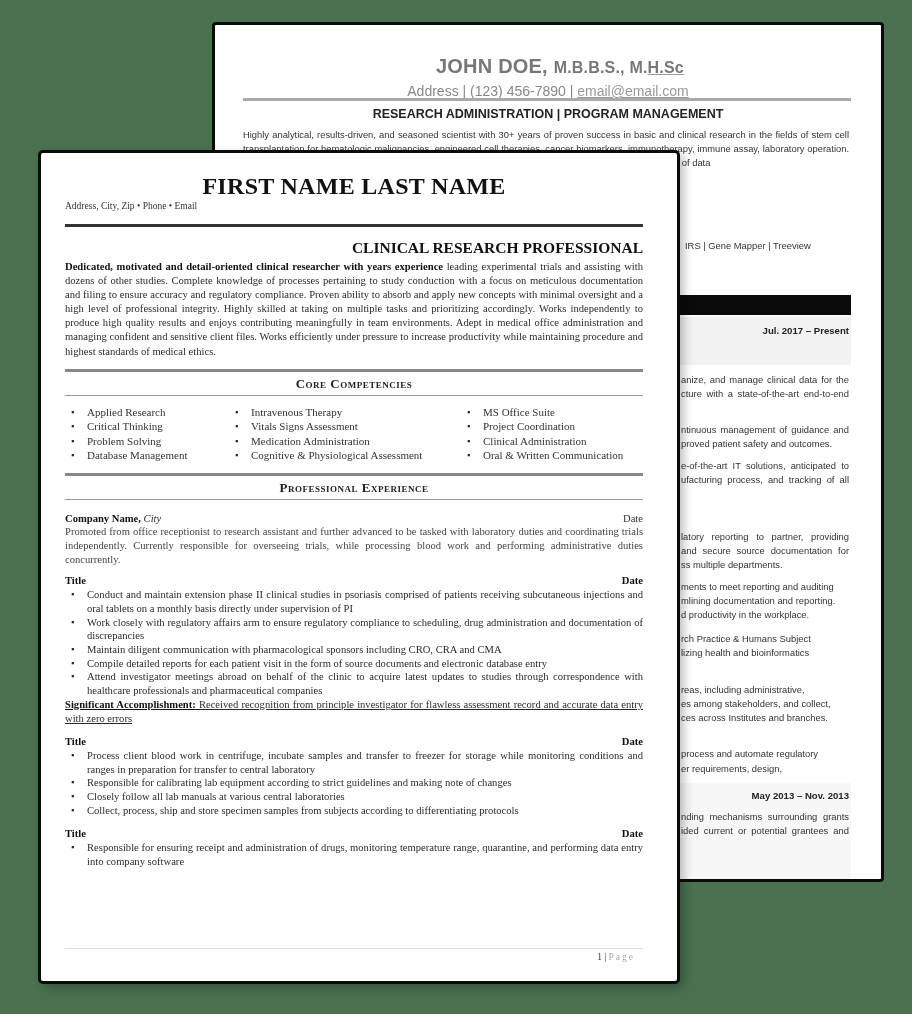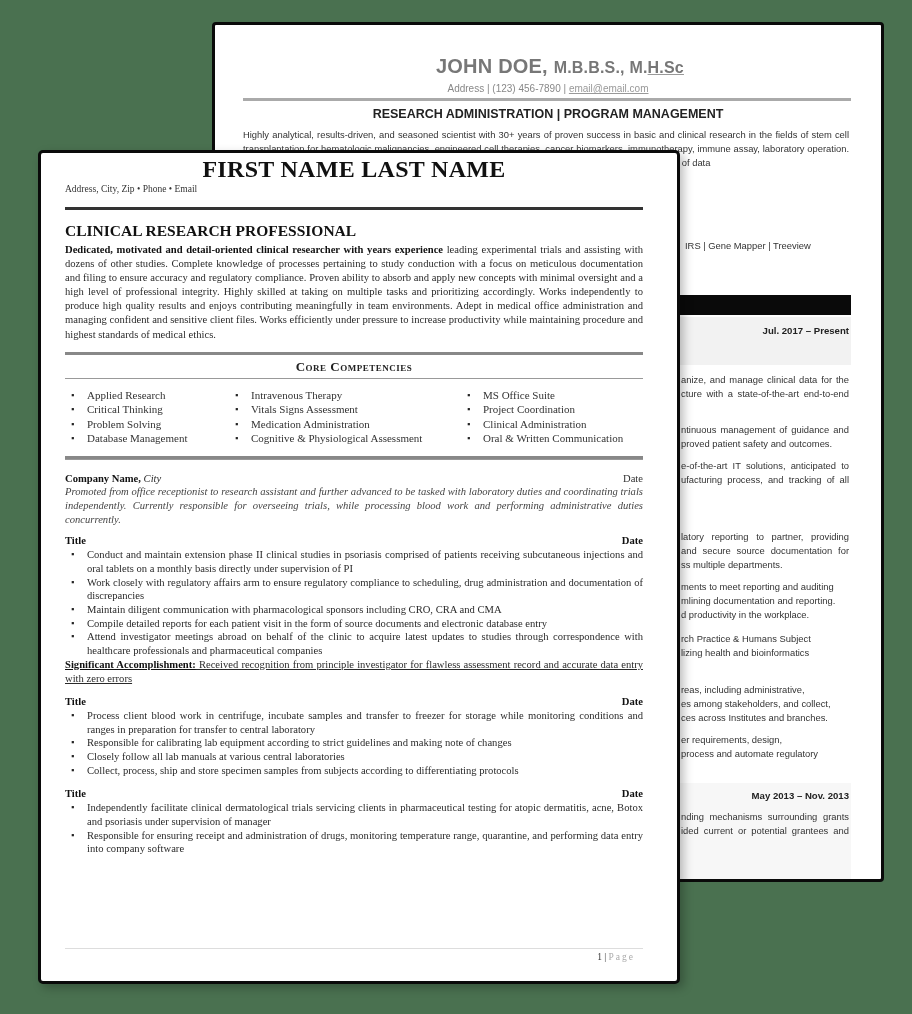--- a/index.html
+++ b/index.html
@@ -9,65 +9,65 @@
   .back-page {
     position:absolute; left:212px; top:22px; width:672px; height:860px;
     background:#fff; border:3px solid #0a0a0a; border-radius:4px;
     box-sizing:border-box; overflow:hidden;
     font-family:"Liberation Sans", sans-serif; color:#333;
   }
   .bp-name { position:absolute; left:0; right:0; top:30px; text-align:center;
     font-size:20px; font-weight:bold; color:#777; letter-spacing:0.2px;margin-left:24px; }
   .bp-name .cred { font-size:16px; }
   .bp-name .cred u { text-decoration-color:#999; }
-  .bp-contact { position:absolute; left:0; right:0; top:58px; text-align:center; font-size:10px; color:#888; }
+  .bp-contact { position:absolute; left:0; right:0; top:58px; text-align:center; font-size:14px; color:#888; }
   .bp-contact .email { text-decoration:underline; color:#999; }
   .bp-rule { position:absolute; left:28px; right:30px; top:73px; height:3px; background:#aaa; }
   .bp-headline { position:absolute; left:0; right:0; top:82px; text-align:center; font-size:12.5px; font-weight:bold; color:#222; }
   .bp-summary { position:absolute; left:28px; right:32px; top:103px; font-size:9.4px; line-height:14.1px; text-align:justify; color:#333; }
   .bp-tools { position:absolute; left:470px; top:215px; font-size:9.4px; color:#333; }
   .bp-bar { position:absolute; left:300px; right:30px; top:270px; height:20px; background:#0a0a0a; }
   .bp-band { position:absolute; left:300px; right:30px; top:292px; height:48px; background:#f2f2f2; }
   .bp-date { position:absolute; right:32px; font-size:9.6px; font-weight:bold; color:#222;text-align:center; }
   .bp-line { position:absolute; left:466px; font-size:9.4px; color:#333; white-space:nowrap; }
   .bp-line.j { right:32px; text-align:justify; text-align-last:justify; }
   .bp-band2 { position:absolute; left:300px; right:30px; top:758px; height:130px; background:#f7f7f7; }
 
   
   .front-page {
     position:absolute; left:38px; top:150px; width:642px; height:834px;
     background:#fff; border:3px solid #0a0a0a; border-radius:5px;
     box-sizing:border-box; box-shadow:4px 4px 10px rgba(0,0,0,0.25);
     font-family:"DejaVu Serif", serif; color:#222;
   }
   .fp-inner { position:absolute; left:24px; right:34px; top:0; }
-  .fp-name { text-align:center; margin-top:3px; font-size:24px; font-weight:bold; color:#111; letter-spacing:0.3px;
+  .fp-name { text-align:center; margin-top:20px; font-size:24px; font-weight:bold; color:#111; letter-spacing:0.3px;
     font-family:"Liberation Serif", serif; }
   .fp-contact { font-size:9.5px; color:#333; margin-top:1px; font-family:"Liberation Serif", serif; }
   .fp-rule-thick { height:3px; background:#333; margin-top:13px; }
-  .fp-headline { text-align:left; font-size:15.5px; font-weight:bold; margin-top:12px; color:#111; font-family:"Liberation Serif", serif; }
+  .fp-headline { text-align:right; font-size:15.5px; font-weight:bold; margin-top:12px; color:#111; font-family:"Liberation Serif", serif; }
   .fp-summary { font-size:10.6px; line-height:14.1px; text-align:justify; margin-top:3px; font-family:"Liberation Serif", serif; color:#2a2a2a; }
   .fp-summary b { color:#111; }
   .section-head { margin-top:10px; }
   .section-head .top { height:3px; background:#888; }
   .section-head .title { text-align:center; font-size:12px; font-weight:bold; font-variant:small-caps; letter-spacing:0.5px;
     padding:4px 0 3px; font-family:"Liberation Serif", serif; font-size:13px; color:#222; }
   .section-head .bot { height:1px; background:#999; }
   .comp-grid { display:flex; margin-top:9px; font-family:"Liberation Serif", serif; font-size:11px; line-height:14.5px; color:#333; }
   .comp-col { list-style:none; margin:0; padding:0; }
   .comp-col li { position:relative; padding-left:22px; white-space:nowrap; }
   .comp-col li::before { content:"\25AA"; position:absolute; left:6px; top:0; font-size:9px; color:#222; }
   .comp-col.c1 { width:164px; } .comp-col.c2 { width:232px; } .comp-col.c3 { flex:1; }
 
   .exp { font-family:"Liberation Serif", serif; font-size:10.6px; line-height:13.7px; color:#2a2a2a; }
   .row { display:flex; justify-content:space-between; }
   .co-line { margin-top:12px; }
   .co-line b { color:#111; }
   .date { color:#333; }
-  .desc { font-style:italic; text-align:justify; color:#444; }
+  .desc { text-align:justify; color:#444; }
   .title-row { margin-top:8px; font-weight:bold; color:#111; }
   .bullets { list-style:none; margin:0; padding:0; }
   .bullets li { position:relative; padding-left:22px; text-align:justify; }
   .bullets li::before { content:"\25AA"; position:absolute; left:6px; top:0; font-size:9px; color:#222; }
   .accomp { text-align:justify;text-decoration:underline; }
   .accomp .lbl { font-weight:bold; text-decoration:underline; color:#111; }
   .fp-footer-rule { position:absolute; left:24px; right:34px; top:795px; height:1px; background:#ddd; }
   .fp-footer { position:absolute; right:42px; top:799px; font-family:"Liberation Serif", serif; font-size:9.5px; color:#333; }
   .fp-footer .pg { color:#aaa; letter-spacing:2px; }
 </style>
@@ -101,21 +101,21 @@
   <div class="bp-line j" style="top:520px">and secure source documentation for</div>
   <div class="bp-line" style="top:534px">ss multiple departments.</div>
   <div class="bp-line" style="top:556px">ments to meet reporting and auditing</div>
   <div class="bp-line" style="top:570px">mlining documentation and reporting.</div>
   <div class="bp-line" style="top:584px">d productivity in the workplace.</div>
   <div class="bp-line" style="top:608px">rch Practice &amp; Humans Subject</div>
   <div class="bp-line" style="top:622px">lizing health and bioinformatics</div>
   <div class="bp-line" style="top:659px">reas, including administrative,</div>
   <div class="bp-line" style="top:673px">es among stakeholders, and collect,</div>
   <div class="bp-line" style="top:687px">ces across Institutes and branches.</div>
-  <div class="bp-line" style="top:709px">er requirements, design,</div>
+  <div class="bp-line" style="top:738px">er requirements, design,</div>
   <div class="bp-line" style="top:723px">process and automate regulatory</div>
 
   <div class="bp-band2"></div>
   <div class="bp-date" style="top:765px">May 2013 – Nov. 2013</div>
   <div class="bp-line j" style="top:786px">nding mechanisms surrounding grants</div>
   <div class="bp-line j" style="top:800px">ided current or potential grantees and</div>
 </div>
 
 <div class="front-page">
   <div class="fp-inner">
@@ -146,20 +146,21 @@
       <ul class="comp-col c3">
         <li>MS Office Suite</li>
         <li>Project Coordination</li>
         <li>Clinical Administration</li>
         <li>Oral &amp; Written Communication</li>
       </ul>
     </div>
 
     <div class="section-head">
       <div class="top"></div>
+      <div class="title">Professional Experience</div>
       <div class="bot"></div>
     </div>
 
     <div class="exp">
       <div class="row co-line">
         <span><b>Company Name,</b> <i>City</i></span>
         <span class="date">Date</span>
       </div>
       <div class="desc">Promoted from office receptionist to research assistant and further advanced to be tasked with laboratory duties and coordinating trials independently. Currently responsible for overseeing trials, while processing blood work and performing administrative duties concurrently.</div>
 
@@ -185,21 +186,20 @@
         <li>Responsible for calibrating lab equipment according to strict guidelines and making note of changes</li>
         <li>Closely follow all lab manuals at various central laboratories</li>
         <li>Collect, process, ship and store specimen samples from subjects according to differentiating protocols</li>
       </ul>
 
       <div class="row title-row" style="margin-top:10px">
         <span>Title</span>
         <span>Date</span>
       </div>
       <ul class="bullets">
-        <li>Independently facilitate clinical dermatological trials servicing  clients in pharmaceutical testing for atopic dermatitis, acne, Botox and psoriasis under supervision of manager</li>
         <li>Responsible for ensuring receipt and administration of drugs, monitoring temperature range, quarantine, and performing data entry into company software</li>
       </ul>
     </div>
   </div>
 
   <div class="fp-footer-rule"></div>
   <div class="fp-footer">
     <span>1</span><span> | </span><span class="pg">Page</span>
   </div>
 </div>

